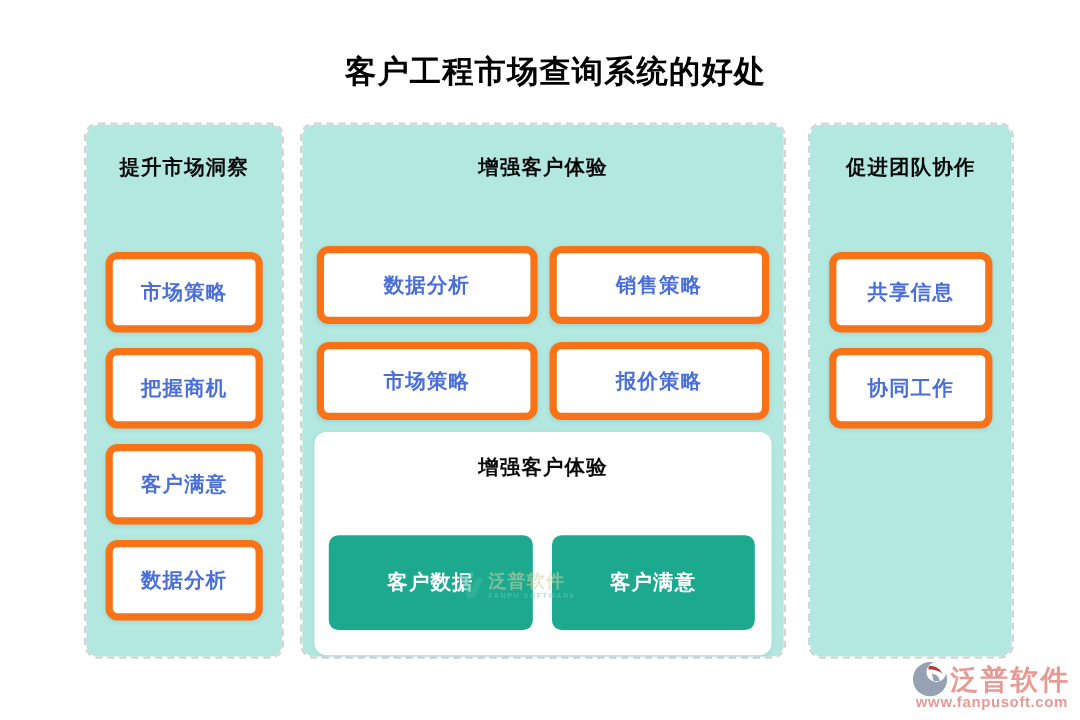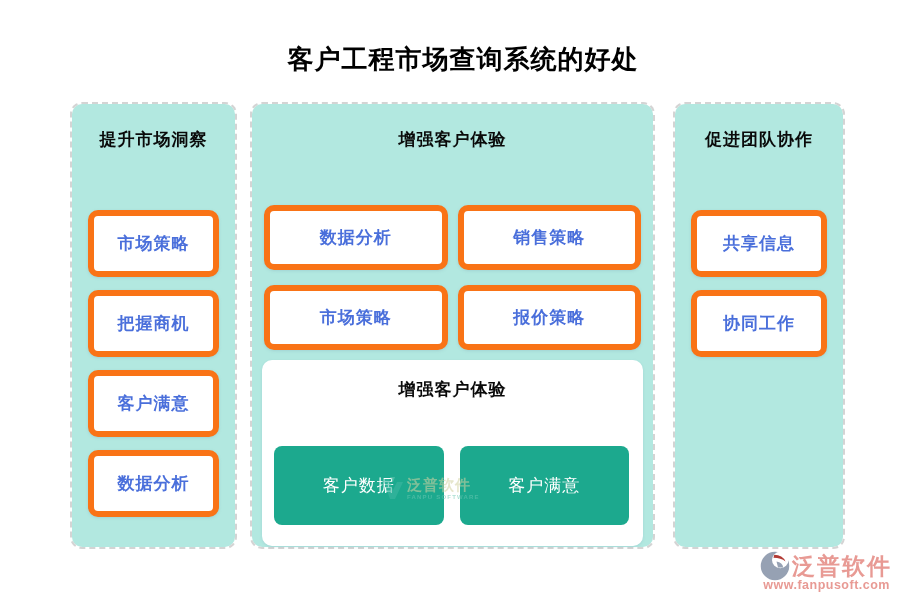--- a/index.html
+++ b/index.html
@@ -74,21 +74,21 @@
   }
   .btn-row{
     position:absolute;left:12px;right:14px;top:86px;
     display:flex;gap:16px;
   }
   .green-btn{
     flex:1;height:79px;
     background:var(--button-bg);
     border-radius:8px;
     display:flex;align-items:center;justify-content:center;
-    font-size:17px;font-weight:400;color:#ffffff;
+    font-size:17px;font-weight:700;color:#ffffff;
     letter-spacing:1px;
   }
   
   .wm-center{
     position:absolute;left:383px;top:477px;
     display:flex;align-items:flex-start;gap:4px;
     opacity:0.55;pointer-events:none;
   }
   .wm-center .wm-text{display:flex;flex-direction:column;}
   .wm-center .wm-brand{

